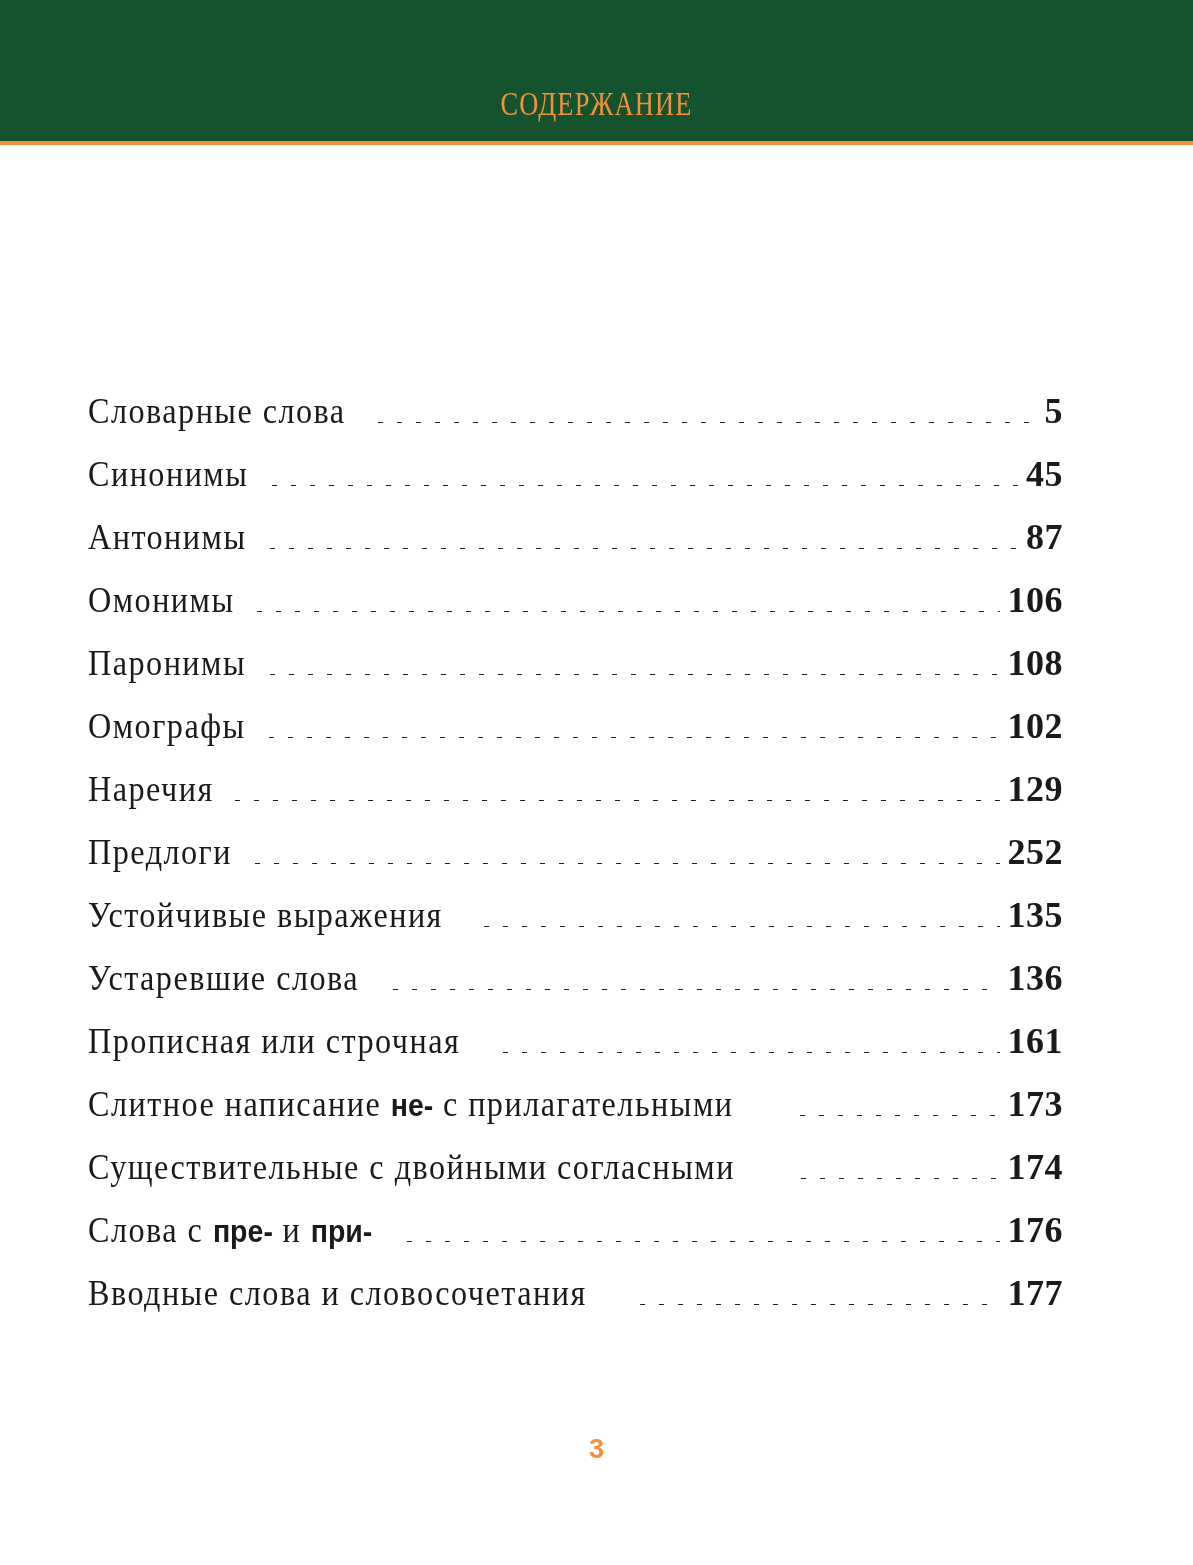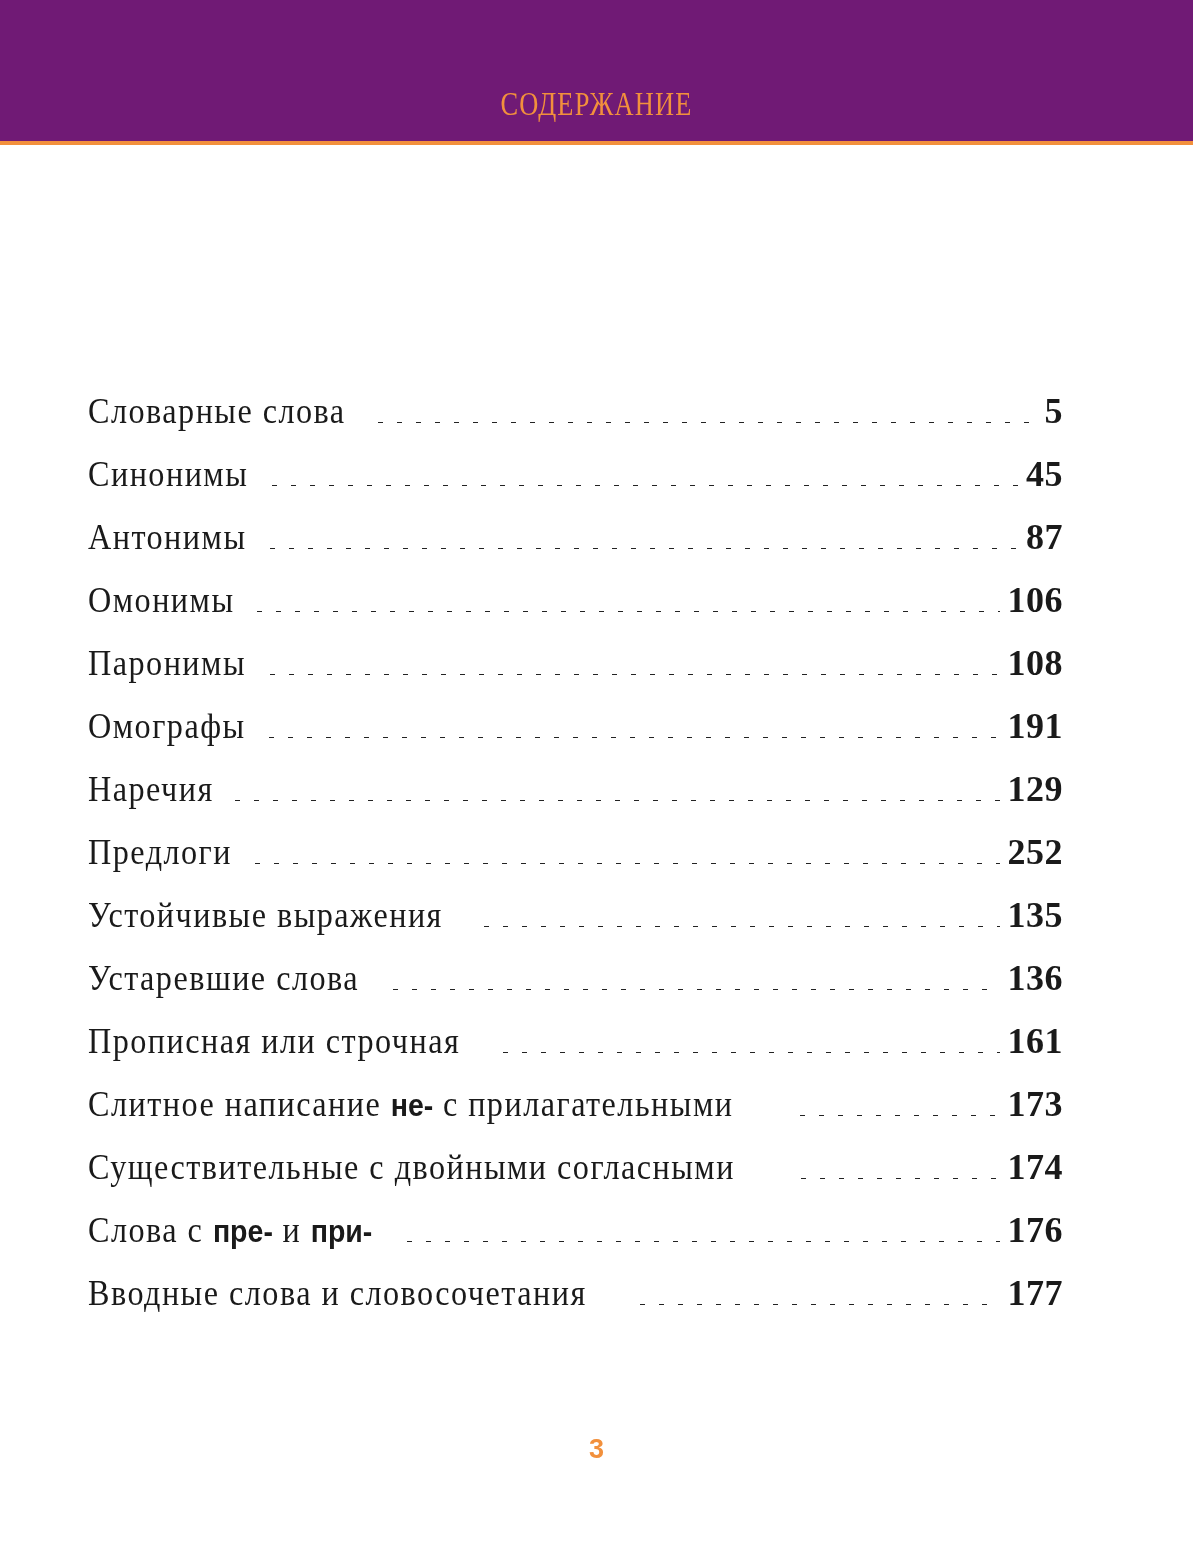--- a/index.html
+++ b/index.html
@@ -16,21 +16,21 @@
     position: relative;
   }
 
   
   .header-band {
     position: absolute;
     left: 0;
     top: 0;
     width: 1193px;
     height: 145px;
-    background: #701a75;
+    background: #14532d;
     border-bottom: 4px solid #f2903c;
     box-sizing: border-box;
   }
   .header-title {
     position: absolute;
     left: 0;
     right: 0;
     top: 88px;
     text-align: center;
     color: #f2903c;
@@ -152,21 +152,21 @@
       <span class="toc-page">106</span>
     </div>
     <div class="toc-row">
       <span class="toc-label">Паронимы</span>
       <span class="toc-leader"></span>
       <span class="toc-page">108</span>
     </div>
     <div class="toc-row">
       <span class="toc-label">Омографы</span>
       <span class="toc-leader"></span>
-      <span class="toc-page">191</span>
+      <span class="toc-page">102</span>
     </div>
     <div class="toc-row">
       <span class="toc-label">Наречия</span>
       <span class="toc-leader"></span>
       <span class="toc-page">129</span>
     </div>
     <div class="toc-row">
       <span class="toc-label">Предлоги</span>
       <span class="toc-leader"></span>
       <span class="toc-page">252</span>

